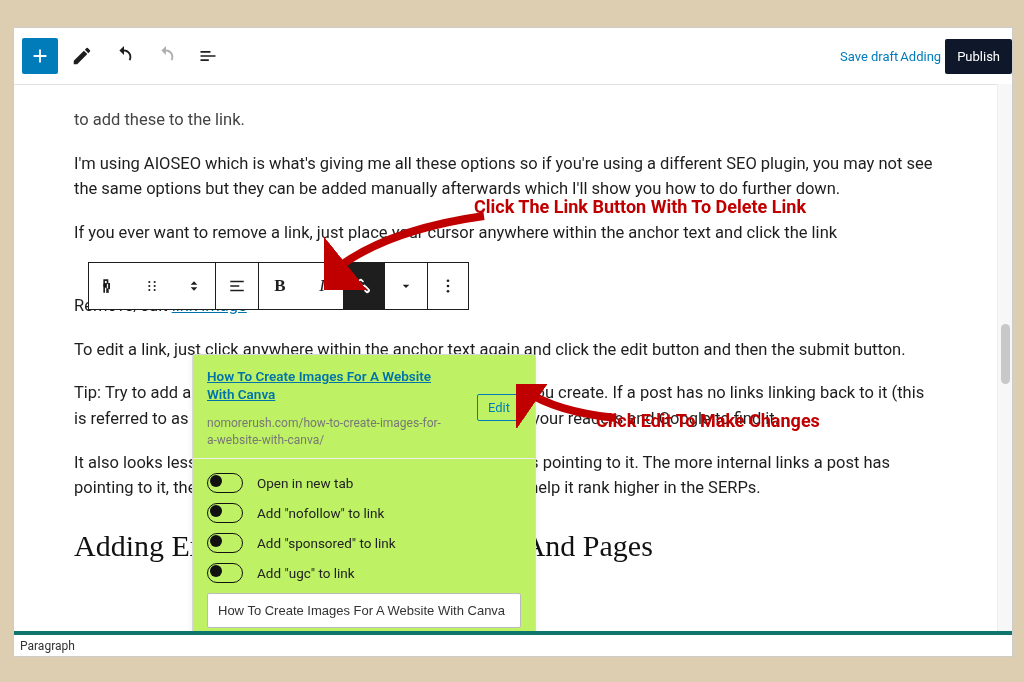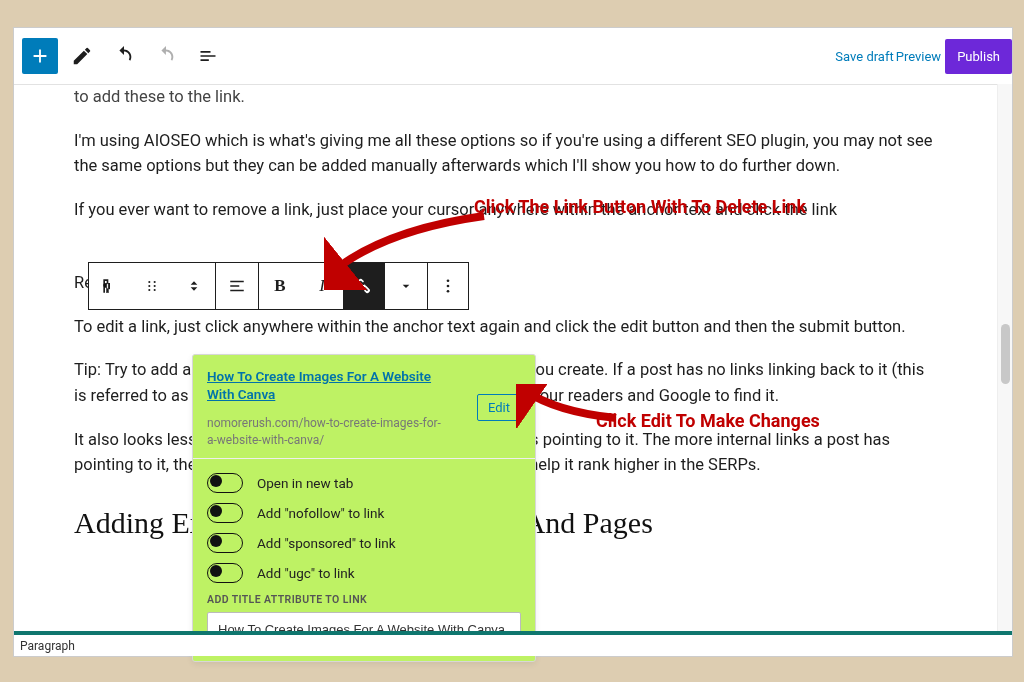--- a/index.html
+++ b/index.html
@@ -6,23 +6,23 @@
   body{background:#ddcdb1;width:1024px;height:682px;overflow:hidden;}
   .frame{position:absolute;left:13px;top:27px;width:998px;height:628px;background:#fff;border:1px solid #ccc;}
   .topbar{height:56px;border-bottom:1px solid #e2e2e2;display:flex;align-items:center;padding:0 8px;justify-content:space-between;}
   .tb-left{display:flex;align-items:center;gap:6px;}
   .tb-right{display:flex;align-items:center;gap:2px;}
   .add-btn{width:36px;height:36px;background:#1e1e1e;color:#fff;border-radius:2px;display:flex;align-items:center;justify-content:center;background:#007cba;}
   .add-btn svg{fill:#fff;}
   .tb-icon{width:36px;height:36px;display:flex;align-items:center;justify-content:center;color:#1e1e1e;}
   .tb-icon svg{fill:#1e1e1e;}
   .tb-link{color:#007cba;font-size:13px;cursor:pointer;}
-  .tb-publish{background:#6d28d9;color:#fff;padding:10px 12px;font-size:13px;border-radius:2px;margin-right:-8px;margin-left:2px;}
+  .tb-publish{background:#0f172a;color:#fff;padding:10px 12px;font-size:13px;border-radius:2px;margin-right:-8px;margin-left:2px;}
   .editor{position:absolute;left:0;right:14px;top:56px;bottom:22px;overflow:hidden;}
-  .content{padding:0 60px;color:#1e1e1e;font-size:16.5px;line-height:1.55;}
+  .content{padding:0 60px;color:#1e1e1e;font-size:16.5px;line-height:1.55;margin-top:23px;}
   .content p{margin:0 0 18px 0;}
   .cutoff{color:#444;margin-top:-6px;}
   a.txt-link{color:#0073aa;text-decoration:underline;}
   .heading{font-family:Georgia,"Times New Roman",serif;font-size:30px;font-weight:400;margin-top:22px;color:#111;}
   
   .blk-toolbar{position:absolute;left:74px;top:234px;background:#fff;border:1px solid #1e1e1e;display:flex;height:46px;}
   .blk-toolbar .seg{display:flex;border-right:1px solid #1e1e1e;}
   .blk-toolbar .btn{width:42px;display:flex;align-items:center;justify-content:center;font-size:17px;color:#1e1e1e;}
   .blk-toolbar .btn.link{background:#1e1e1e;color:#fff;}
   .blk-toolbar .btn svg{fill:currentColor;}
@@ -74,21 +74,21 @@
           </svg>
       </div>
       <div class="tb-icon">
         <svg width="20" height="20" viewBox="0 0 24 24">
             <path d="M3 6h12v2H3zM3 11h18v2H3zM3 16h10v2H3z"></path>
           </svg>
       </div>
     </div>
     <div class="tb-right">
       <span class="tb-link">Save draft</span>
-      <span class="tb-link">Preview</span>
+      <span class="tb-link">Adding</span>
       <span class="tb-publish">Publish</span>
     </div>
   </div>
 
   <div class="editor">
     <div class="content">
       <p class="cutoff">to add these to the link.</p>
       <p>I'm using AIOSEO which is what's giving me all these options so if you're using a different SEO plugin, you may not see the same options but they can be added manually afterwards which I'll show you how to do further down.</p>
       <p>If you ever want to remove a link, just place your cursor anywhere within the anchor text and click the link</p>
       <p style="margin-top:48px">
@@ -177,21 +177,20 @@
           <span>Add "nofollow" to link</span>
         </div>
       <div class="toggle-row">
           <div class="toggle"></div>
           <span>Add "sponsored" to link</span>
         </div>
       <div class="toggle-row">
           <div class="toggle"></div>
           <span>Add "ugc" to link</span>
         </div>
-      <div class="pv-sublabel">ADD TITLE ATTRIBUTE TO LINK</div>
       <input class="pv-input" value="How To Create Images For A Website With Canva" style="">
     </div>
   </div>
 
   <div class="annot" style="left:460px;top:168px">Click The Link Button With To Delete Link</div>
   <svg style="position:absolute;left:310px;top:182px;pointer-events:none" width="170" height="80">
     <defs>
         <marker id="ah1" markerWidth="12" markerHeight="12" refX="2" refY="5" orient="auto">
           <path d="M0,0 L0,10 L12,5 z" fill="#c00000"></path>
         </marker>

